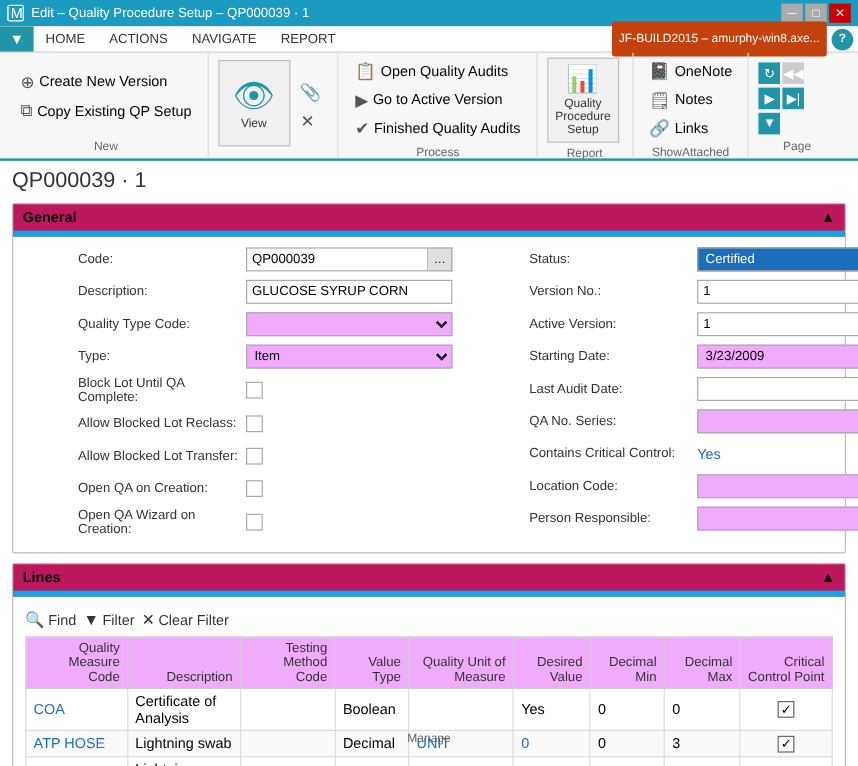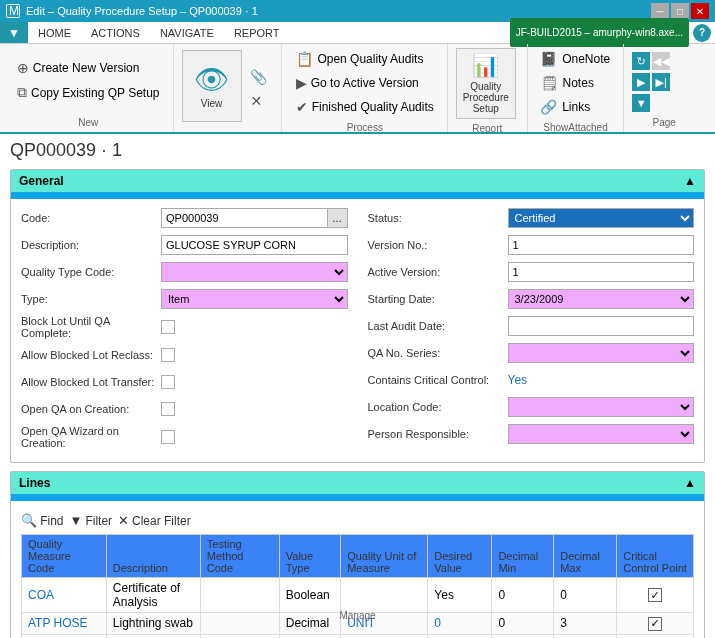--- a/index.html
+++ b/index.html
@@ -43,21 +43,21 @@
     .menu-item {
       padding: 0 10px;
       display: flex;
       align-items: center;
       font-size: 11px;
       cursor: pointer;
       color: #333;
     }
     .menu-bar-right { margin-left: auto; display: flex; align-items: center; gap: 4px; padding-right: 4px; }
     .jf-badge {
-      background: #15803d;
+      background: #c2410c;
       color: white;
       font-size: 10px;
       padding: 9px 6px;
       border-radius: 2px;
     }
     .help-btn {
       width: 18px; height: 18px; background: #2196a8; color: white;
       border-radius: 50%; font-size: 10px; font-weight: bold;
       display: flex; align-items: center; justify-content: center; cursor: pointer;
     }
@@ -131,48 +131,49 @@
       margin-bottom: 8px;
     }
 
     
     .section {
       border: 1px solid #bbb;
       margin-bottom: 8px;
       border-radius: 2px;
     }
     .section-header {
-      background: #5eead4;
+      background: #be185d;
       padding: 4px 8px;
       font-weight: bold;
       font-size: 12px;
       display: flex;
       justify-content: space-between;
       align-items: center;
-      border-bottom: 7px solid #0ea5e9;
+      border-bottom: 5px solid #0ea5e9;
     }
     .section-body { padding: 8px 10px; }
 
     
     .form-grid {
       display: grid;
       grid-template-columns: 1fr 1fr;
       gap: 0 20px;
     }
     .form-row {
       display: flex;
       align-items: center;
       margin-bottom: 5px;
       min-height: 22px;
     }
     .form-label {
       color: #333;
       font-size: 11px;
       width: 140px;
       flex-shrink: 0;
+      margin-left: 44px;
     }
     .form-input {
       border: 1px solid #aaa;
       background: white;
       height: 20px;
       padding: 0 4px;
       font-size: 11px;
       flex: 1;
     }
     .form-select {
@@ -215,24 +216,24 @@
     }
     .lines-toolbar-btn .icon { font-size: 13px; }
 
     
     .data-table {
       width: 100%;
       border-collapse: collapse;
       font-size: 11px;
     }
     .data-table th {
-      background: #3b82f6;
+      background: #f0abfc;
       border: 1px solid #ccc;
       padding: 3px 6px;
-      text-align: left;
+      text-align: right;
       font-weight: normal;
       font-size: 11px;
       color: #333;
       vertical-align: bottom;
     }
     .data-table td {
       border: 1px solid #ddd;
       padding: 3px 6px;
       vertical-align: middle;
       margin-top: 12px;

